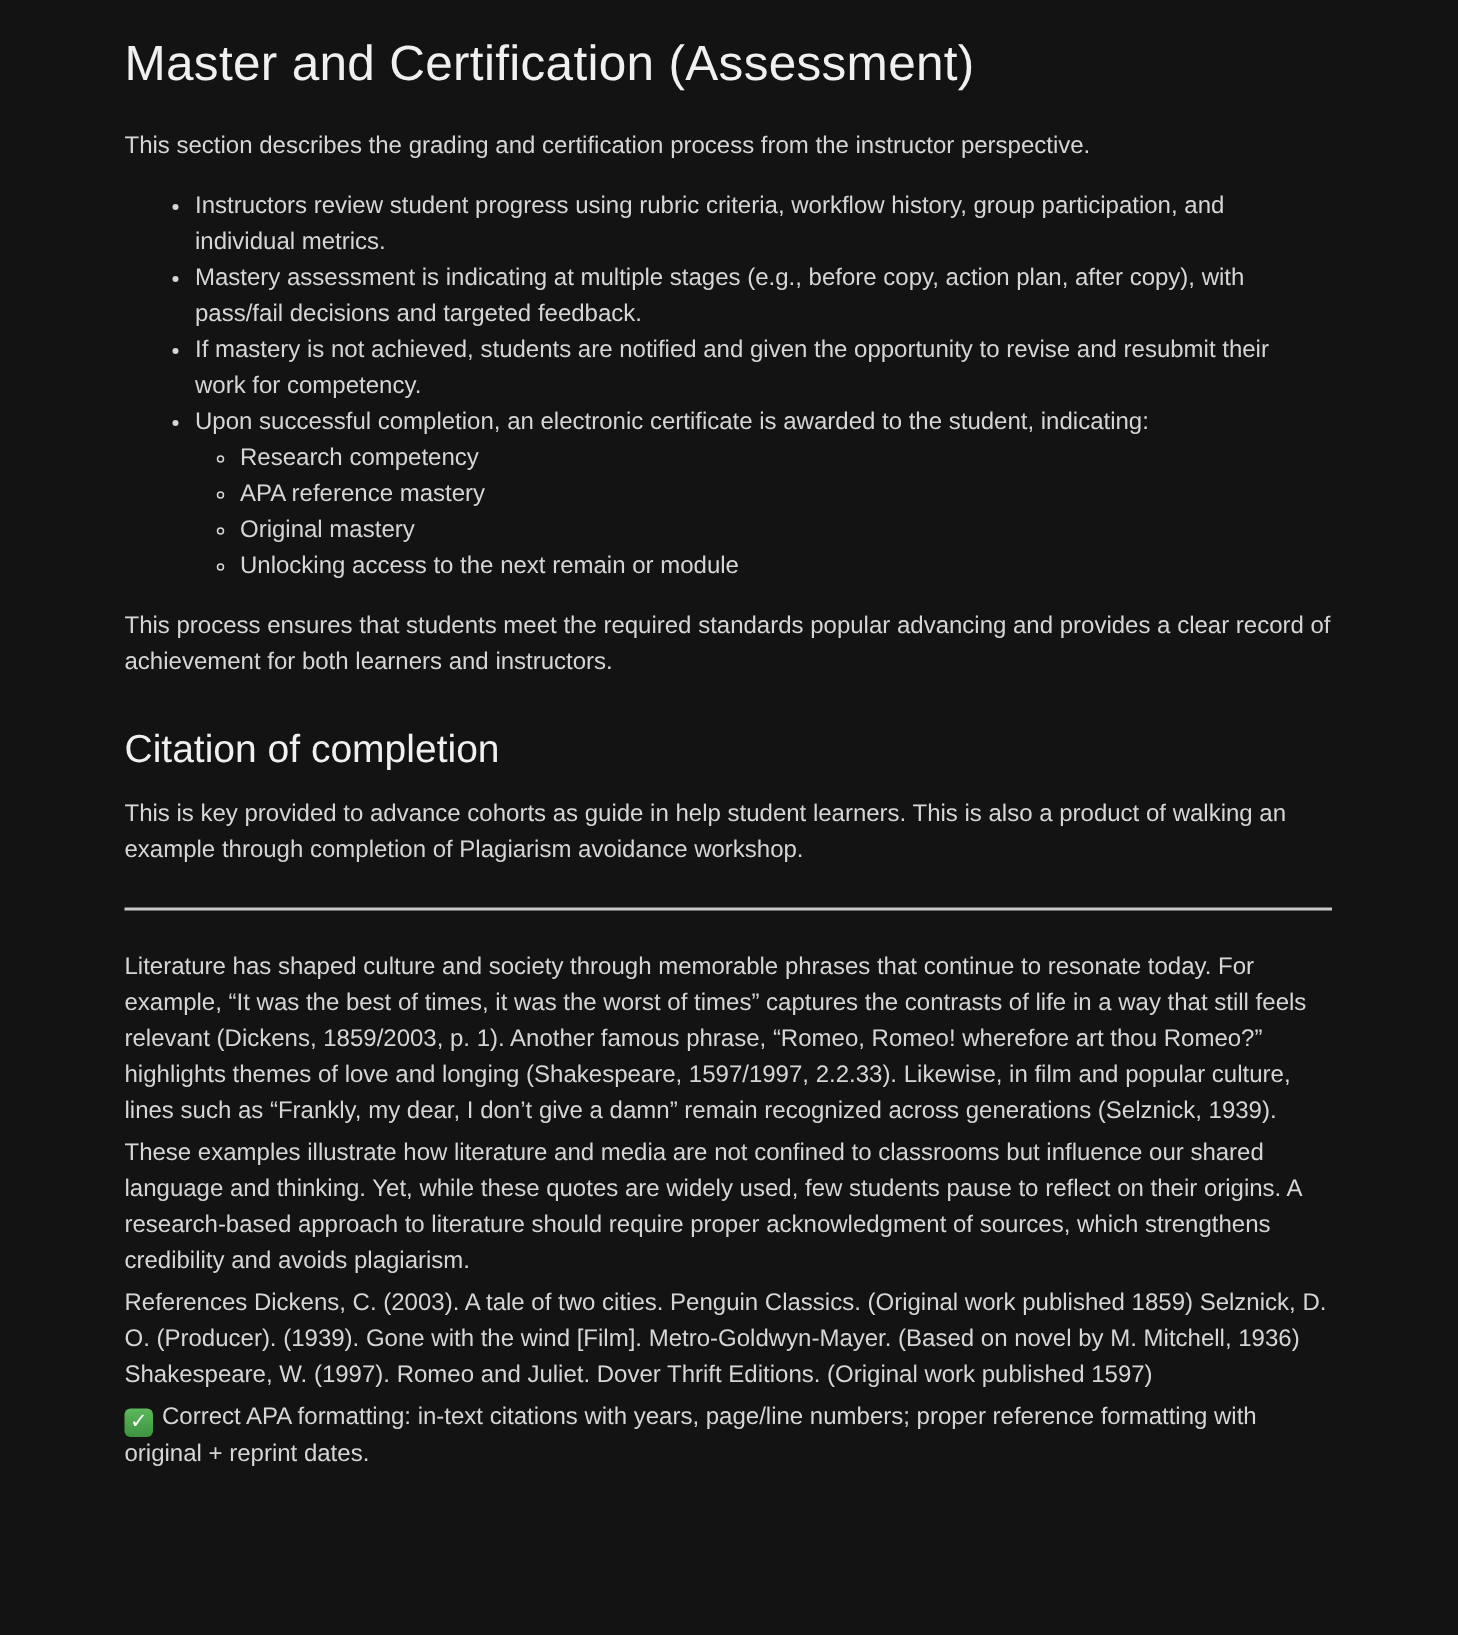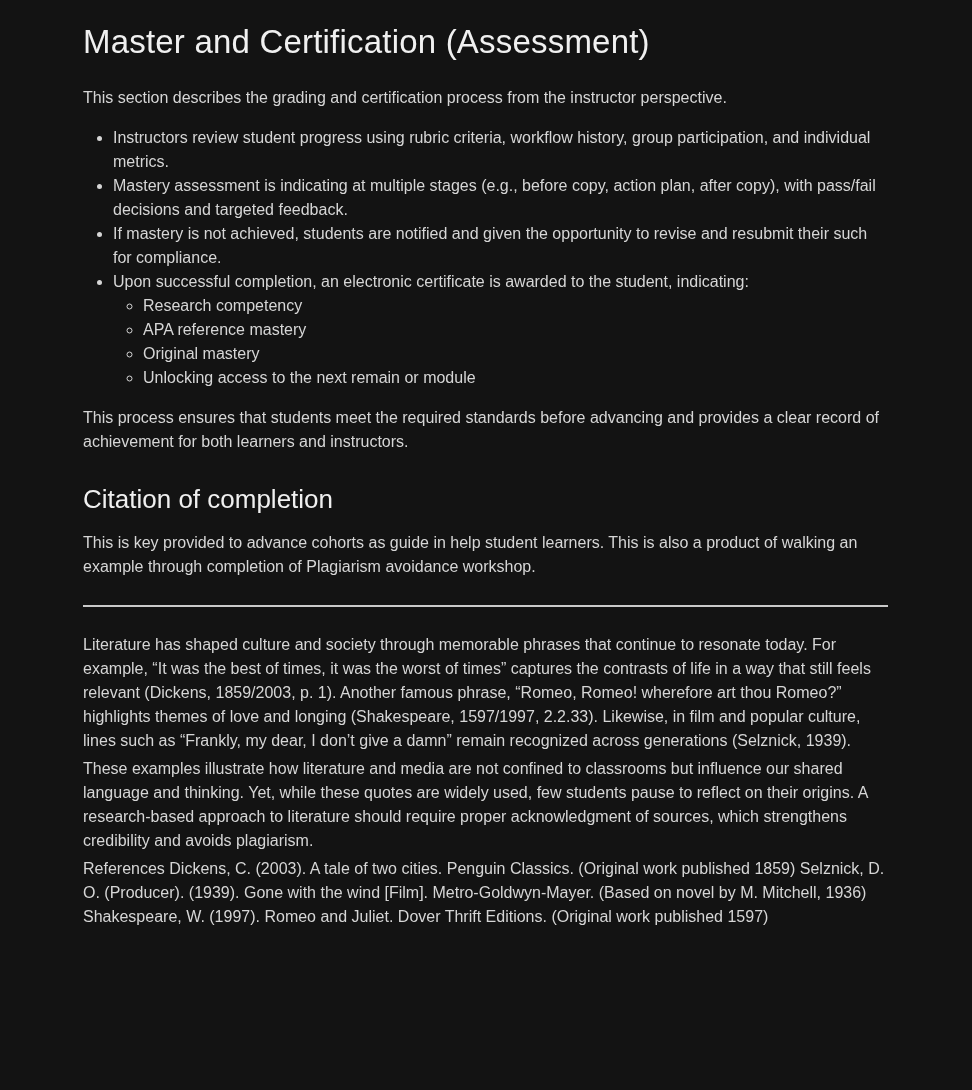--- a/index.html
+++ b/index.html
@@ -33,21 +33,21 @@
     font-size: 26px;
     font-weight: 400;
     color: #f0f0f0;
     line-height: 1.2;
     margin: 30px 0 16px 0;
   }
   p {
     margin: 4px 0;
   }
   ul.top-list {
-    margin: 16px 0;
+    margin: 16px 17px;
     padding-left: 30px;
     list-style-type: disc;
   }
   ul.sub-list {
     margin: 0;
     padding-left: 30px;
     list-style-type: circle;
   }
   ul.top-list > li, ul.sub-list > li {
     margin: 0;
@@ -79,40 +79,43 @@
 
 <div class="page">
 
   <h1 class="doc-title">Master and Certification (Assessment)</h1>
 
   <p>This section describes the grading and certification process from the instructor perspective.</p>
 
   <ul class="top-list">
     <li>Instructors review student progress using rubric criteria, workflow history, group participation, and individual metrics.</li>
     <li>Mastery assessment is indicating at multiple stages (e.g., before copy, action plan, after copy), with pass/fail decisions and targeted feedback.</li>
-    <li>If mastery is not achieved, students are notified and given the opportunity to revise and resubmit their such for compliance.</li>
+    <li>If mastery is not achieved, students are notified and given the opportunity to revise and resubmit their work for competency.</li>
     <li>
       <span>Upon successful completion, an electronic certificate is awarded to the student, indicating:</span>
       <ul class="sub-list">
         <li>Research competency</li>
         <li>APA reference mastery</li>
         <li>Original mastery</li>
         <li>Unlocking access to the next remain or module</li>
       </ul>
     </li>
   </ul>
 
-  <p>This process ensures that students meet the required standards before advancing and provides a clear record of achievement for both learners and instructors.</p>
+  <p>This process ensures that students meet the required standards popular advancing and provides a clear record of achievement for both learners and instructors.</p>
 
   <h2 class="section-title">Citation of completion</h2>
 
   <p>This is key provided to advance cohorts as guide in help student learners. This is also a product of walking an example through completion of Plagiarism avoidance workshop.</p>
 
   <hr class="divider">
 
   <p>Literature has shaped culture and society through memorable phrases that continue to resonate today. For example, “It was the best of times, it was the worst of times” captures the contrasts of life in a way that still feels relevant (Dickens, 1859/2003, p. 1). Another famous phrase, “Romeo, Romeo! wherefore art thou Romeo?” highlights themes of love and longing (Shakespeare, 1597/1997, 2.2.33). Likewise, in film and popular culture, lines such as “Frankly, my dear, I don’t give a damn” remain recognized across generations (Selznick, 1939).</p>
 
   <p>These examples illustrate how literature and media are not confined to classrooms but influence our shared language and thinking. Yet, while these quotes are widely used, few students pause to reflect on their origins. A research-based approach to literature should require proper acknowledgment of sources, which strengthens credibility and avoids plagiarism.</p>
 
   <p>References Dickens, C. (2003). A tale of two cities. Penguin Classics. (Original work published 1859) Selznick, D. O. (Producer). (1939). Gone with the wind [Film]. Metro-Goldwyn-Mayer. (Based on novel by M. Mitchell, 1936) Shakespeare, W. (1997). Romeo and Juliet. Dover Thrift Editions. (Original work published 1597)</p>
 
+  <p>
+    <span class="check-icon">✓</span><span>Correct APA formatting: in-text citations with years, page/line numbers; proper reference formatting with original + reprint dates.</span>
+  </p>
 
 </div>
 
 </body></html>

